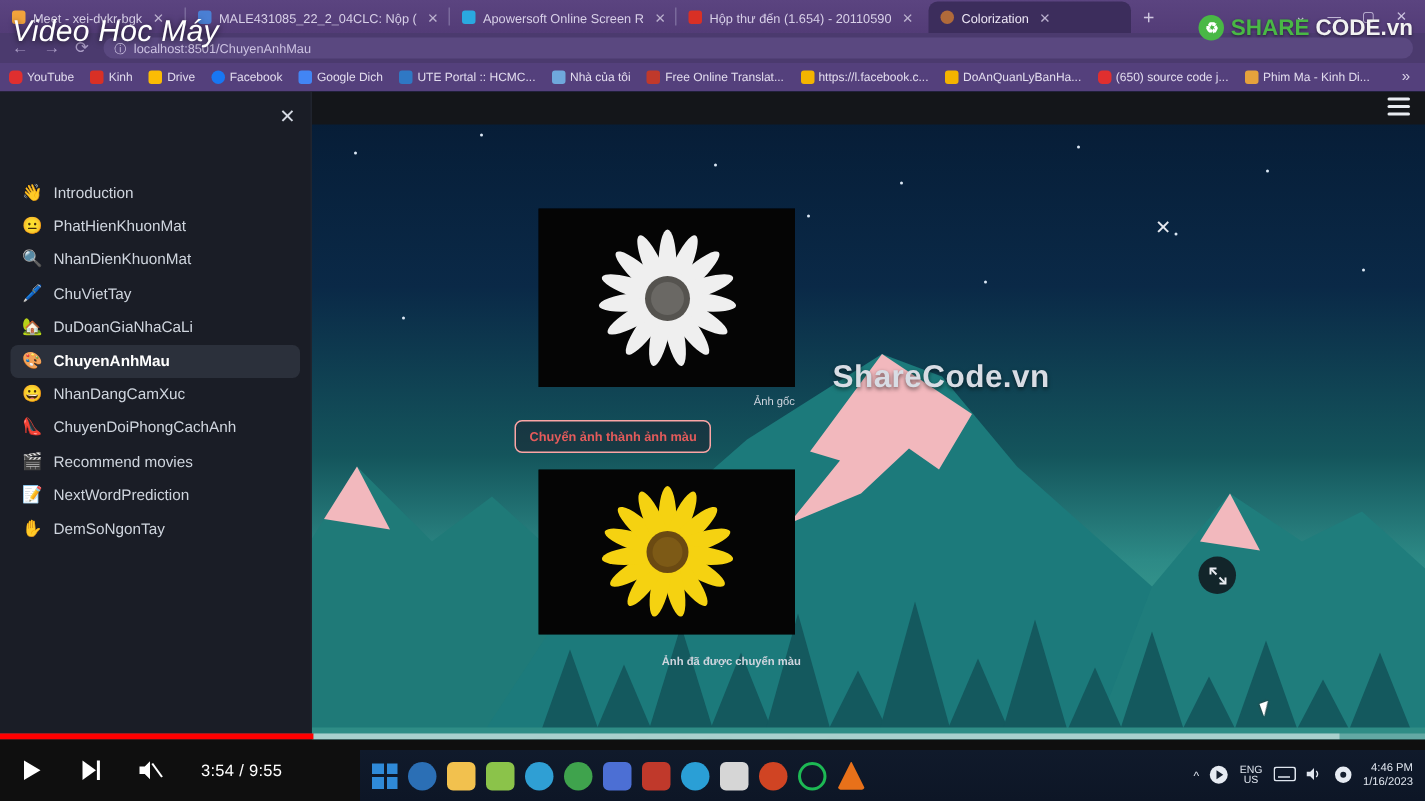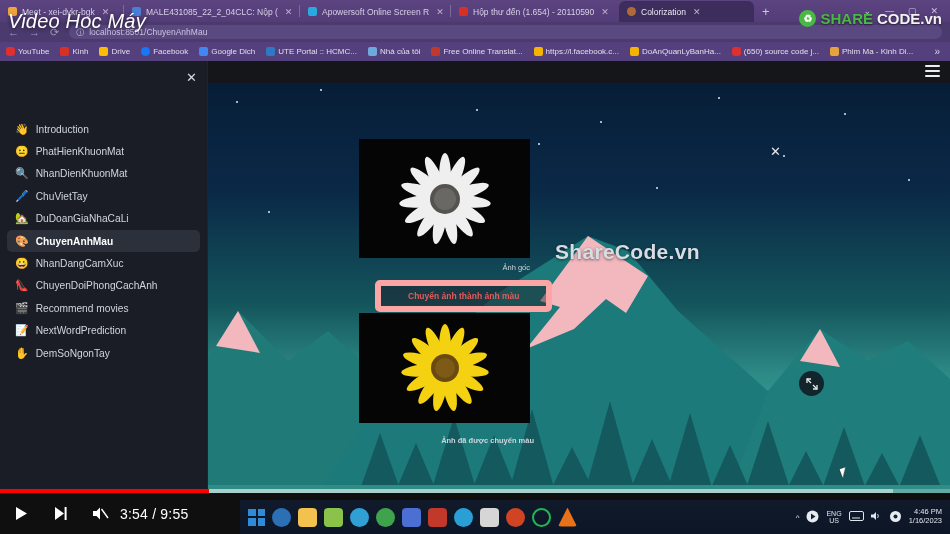--- a/index.html
+++ b/index.html
@@ -160,23 +160,23 @@
   .img-color { left:151px; top:230px; width:171px; height:110px; }
 
   .caption {
     position:absolute; font-size:7.5px; color:#cfd5de; text-align:right;
     width:171px;
   }
   .cap-orig { left:151px; top:180px; }
   .cap-color { left:155px; top:353px;font-weight:bold; }
 
   .convert-btn {
-    position:absolute; left:167px; top:197px;
-    padding:5px 27px;
-    border:6px solid #fca5a5;
+    position:absolute; left:135px; top:197px;
+    padding:5px 9px;
+    border:1px solid #fca5a5;
     border-radius:5px;
     background:rgba(30,28,40,0.45);
     color:#e45b5b;
     font-size:8.5px; font-weight:bold;
     white-space:nowrap;
   }
 
   .expand-btn {
     position:absolute; left:591px; top:288px;
     width:25px; height:25px; border-radius:50%;
@@ -240,21 +240,21 @@
   .progress .played { height:100%; width:22%; background:#f00; }
   .progress .loaded { position:absolute; left:22%; top:0; height:100%; width:72%; background:rgba(255,255,255,0.45); }
 
   .controls {
     position:absolute; left:0; top:493px; width:950px; height:41px;
     background:#0f0f0f;
     display:flex; align-items:center; gap:0;
     z-index:50;
   }
   .ctl { width:40px; display:flex; align-items:center; justify-content:center; color:#fff; }
-  .time { color:#fff; font-size:14px; margin-left:0; letter-spacing:.2px; }
+  .time { color:#fff; font-size:11px; margin-left:14px; letter-spacing:.2px; }
 
   
   .taskbar {
     position:absolute; left:240px; top:500px; width:710px; height:34px;
     background:linear-gradient(180deg,#101a2b 0%, #0d1626 100%);
     display:flex; align-items:center; gap:7px; padding:0 8px;
     z-index:55;
   }
   .win-logo {
     width:17px; height:17px;

